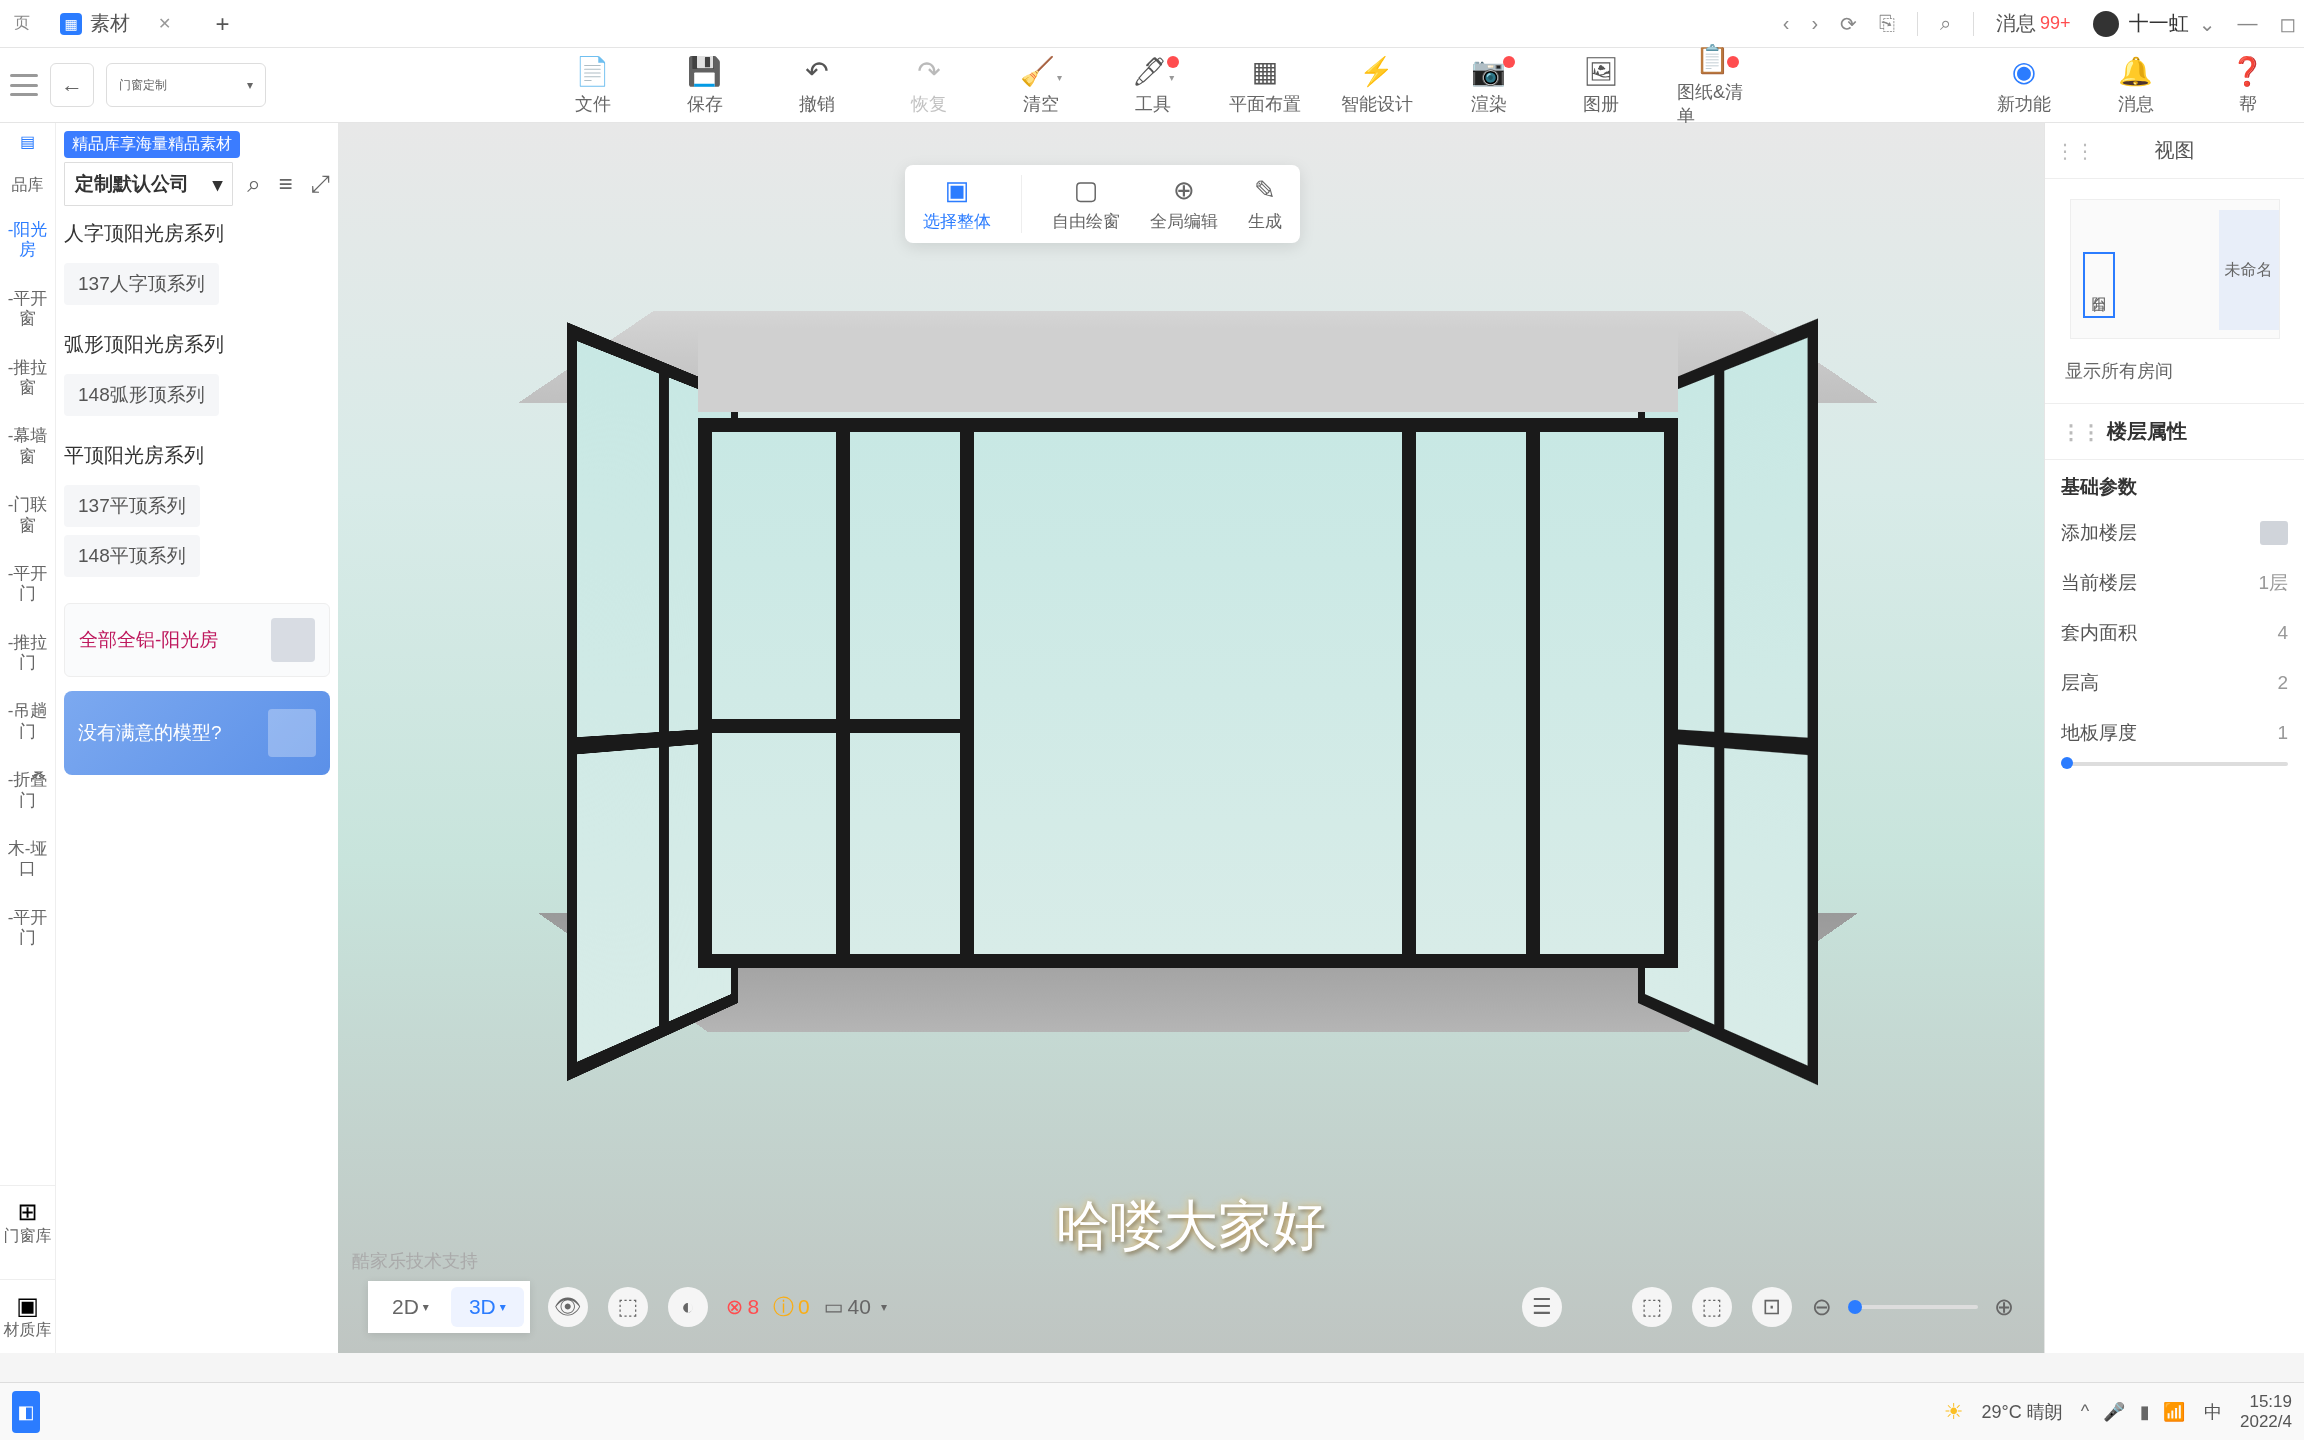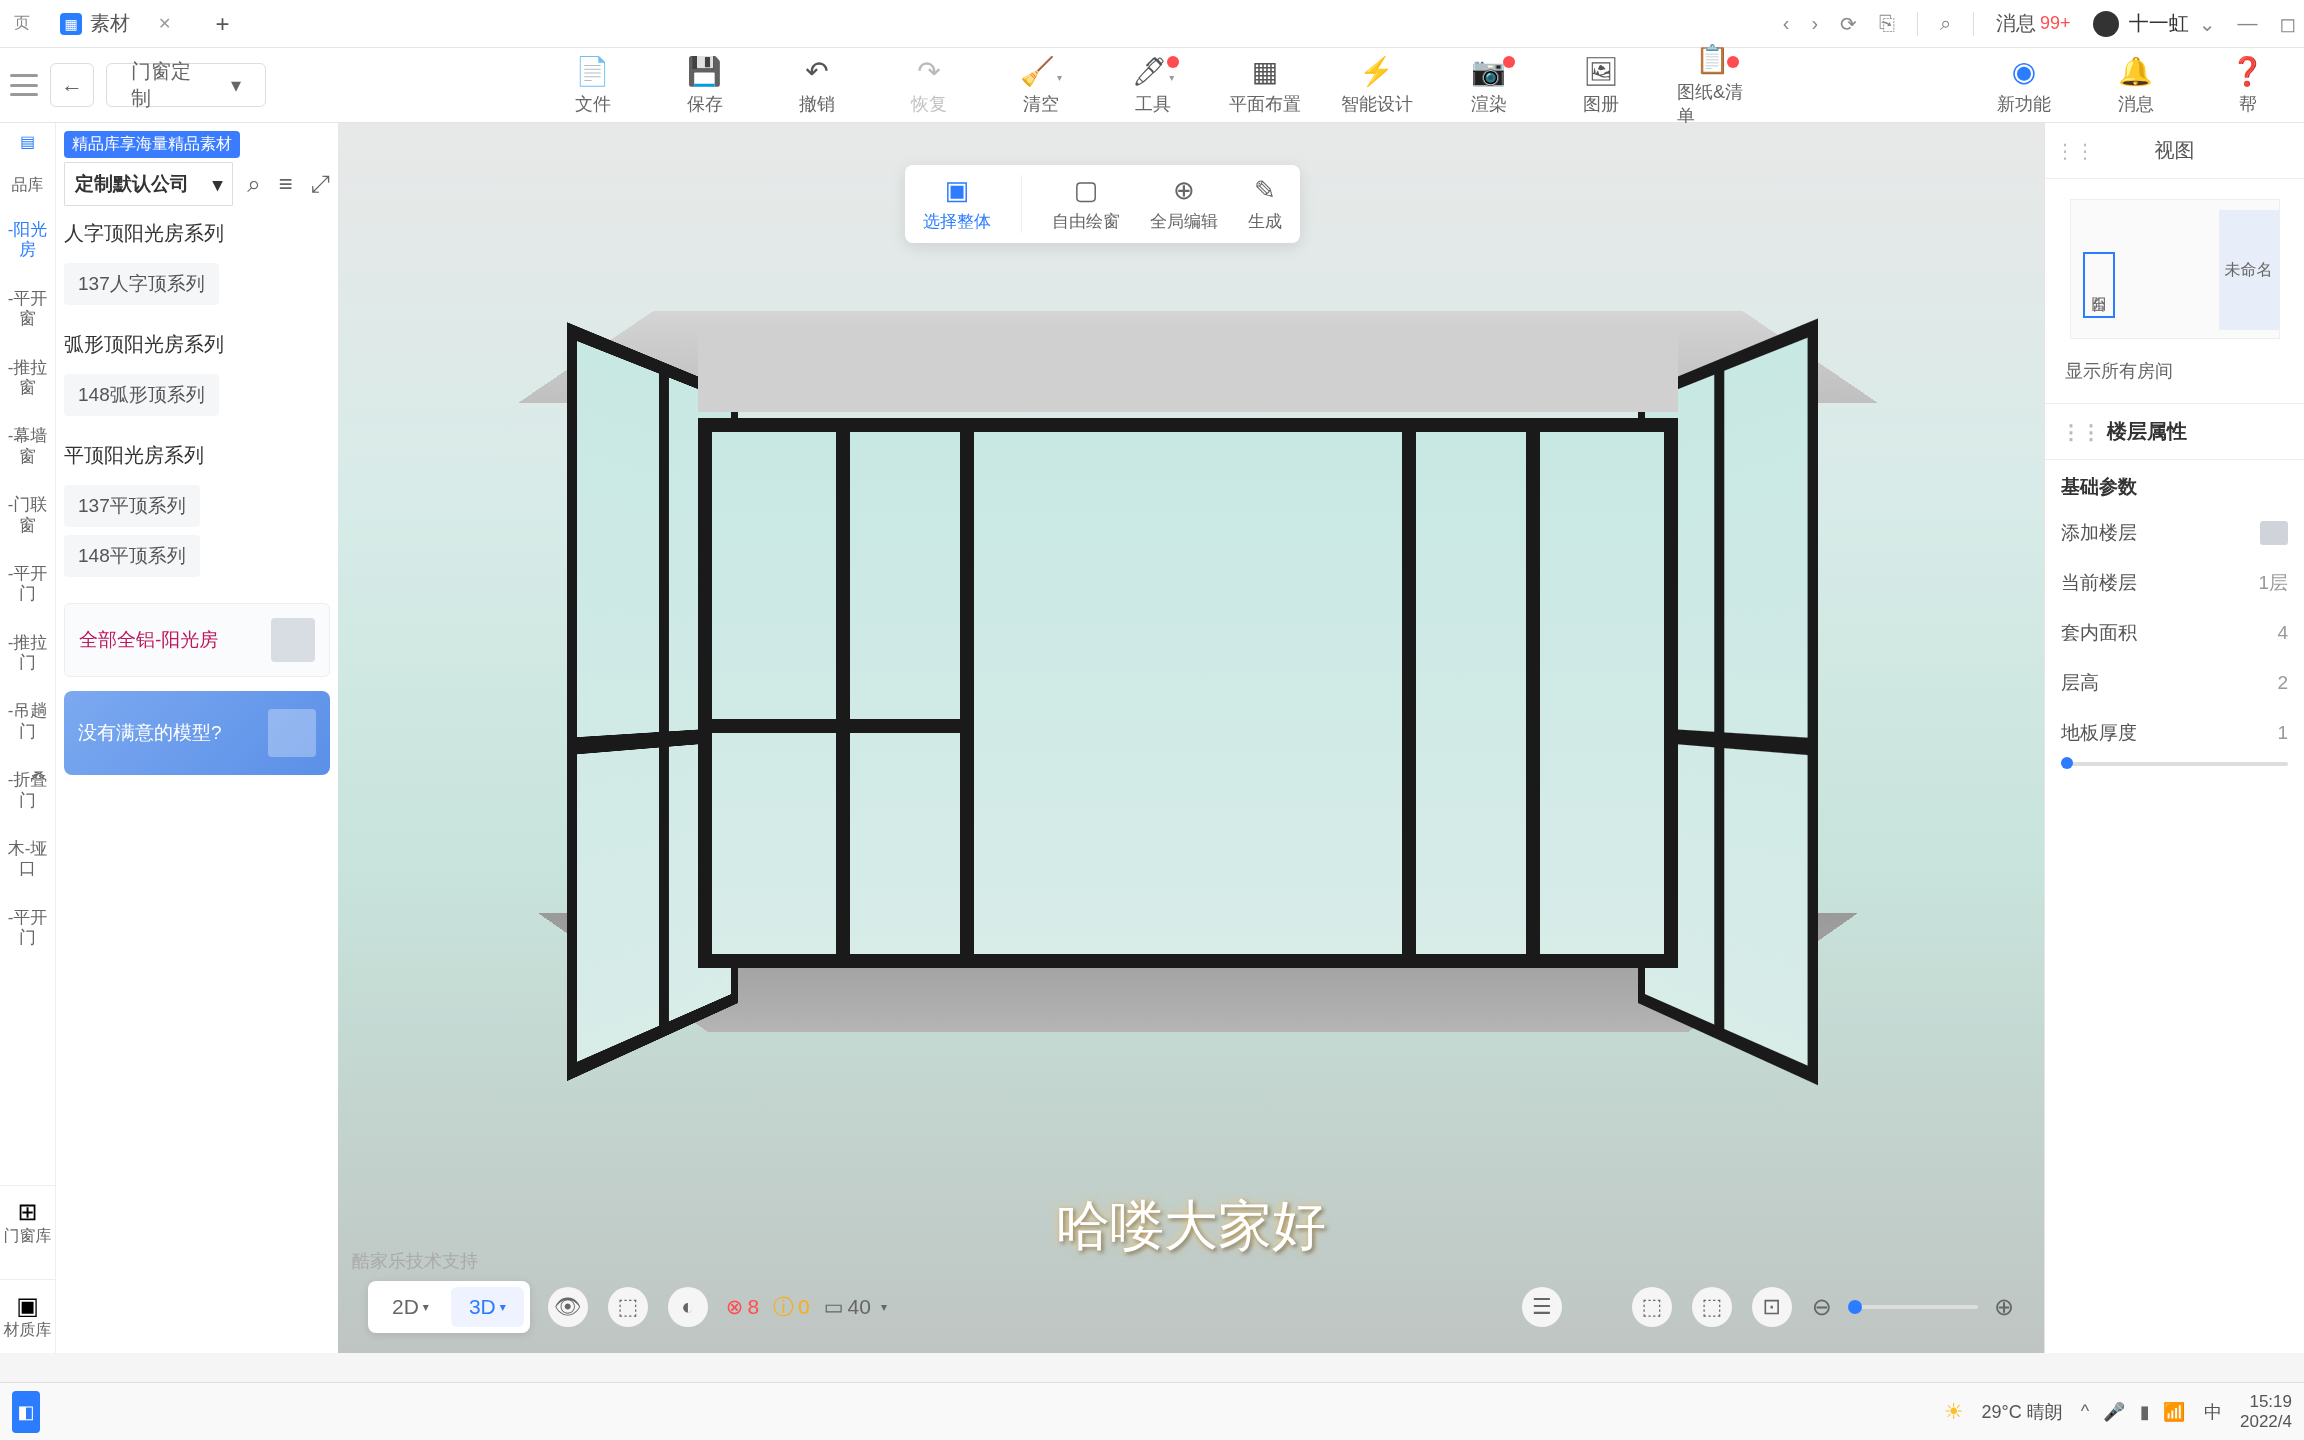--- a/index.html
+++ b/index.html
@@ -23,21 +23,21 @@
 .user-info { display: flex; align-items: center; gap: 10px; }
 .avatar { width: 26px; height: 26px; border-radius: 50%; background: #333; }
 .username { font-size: 20px; color: #333; }
 
 
 .app-row { display: flex; height: 75px; background: #fff; border-bottom: 1px solid #e5e5e5; }
 .app-left { display: flex; align-items: center; gap: 12px; padding: 0 10px; width: 338px; }
 .menu-icon { width: 28px; height: 22px; display: flex; flex-direction: column; justify-content: space-between; }
 .menu-icon span { height: 3px; background: #999; border-radius: 2px; }
 .back-btn { width: 44px; height: 44px; border: 1px solid #ddd; border-radius: 6px; display: flex; align-items: center; justify-content: center; font-size: 22px; color: #666; background: #fff; }
-.mode-select { width: 160px; height: 44px; border: 1px solid #ddd; border-radius: 6px; padding: 0 24px; display: flex; align-items: center; justify-content: space-between; font-size: 20px; color: #666; background: #fff; gap: 36px; }
+.mode-select { width: 160px; height: 44px; border: 1px solid #ddd; border-radius: 6px; padding: 0 12px; display: flex; align-items: center; justify-content: space-between; font-size: 12px; color: #666; background: #fff; gap: 36px; }
 
 .main-toolbar { flex: 1; display: flex; justify-content: center; gap: 40px; padding: 6px 0; }
 .tool-item { display: flex; flex-direction: column; align-items: center; justify-content: center; gap: 4px; width: 72px; cursor: pointer; position: relative; }
 .tool-item.disabled { opacity: 0.4; }
 .tool-icon { font-size: 28px; color: #555; }
 .tool-label { font-size: 18px; color: #666; }
 .red-dot { position: absolute; top: 2px; right: 10px; width: 12px; height: 12px; background: #ff4d4f; border-radius: 50%; }
 .dropdown-caret { font-size: 10px; color: #999; margin-left: 2px; }
 
 .right-tools { display: flex; align-items: flex-end; gap: 40px; padding: 6px 20px; }
@@ -94,21 +94,21 @@
 .left-wall { position: absolute; top: 130px; left: 40px; width: 240px; height: 760px; transform: perspective(1000px) rotateY(55deg); transform-origin: right; }
 .right-wall { position: absolute; top: 130px; right: 50px; width: 250px; height: 760px; transform: perspective(1000px) rotateY(-55deg); transform-origin: left; }
 .side-window { position: absolute; top: 90px; left: 0; right: 0; bottom: 60px; border: 12px solid #1a1a1a; background: linear-gradient(180deg, #c8e8e4, #d8ece8); }
 .floor { position: absolute; bottom: 40px; left: 80px; right: 80px; height: 320px; background: linear-gradient(180deg, #9a9a9a, #b5b5b5); transform: perspective(800px) rotateX(-60deg); transform-origin: top; }
 
 .watermark { position: absolute; bottom: 80px; left: 14px; font-size: 18px; color: #aaa; }
 .subtitle-overlay { position: absolute; bottom: 90px; left: 50%; transform: translateX(-50%); font-size: 54px; color: #fff; text-shadow: 0 0 8px rgba(255,200,100,0.8), 2px 2px 4px rgba(0,0,0,0.5); }
 
 
 .canvas-bottom { position: absolute; bottom: 20px; left: 30px; right: 30px; display: flex; align-items: center; gap: 18px; }
-.view-toggle { background: #fff; border-radius: 8px; padding: 6px; display: flex; gap: 4px; box-shadow: 0 2px 8px rgba(0,0,0,0.1); }
+.view-toggle { background: #fff; border-radius: 0; padding: 6px; display: flex; gap: 4px; box-shadow: 0 2px 8px rgba(0,0,0,0.1); }
 .view-btn { padding: 8px 18px; border-radius: 6px; font-size: 21px; color: #666; cursor: pointer; display: flex; align-items: center; gap: 4px; }
 .view-btn.active { background: #eef3ff; color: #2b7cff; font-weight: 500; }
 .bottom-icons { display: flex; gap: 20px; align-items: center; }
 .bottom-icon { width: 40px; height: 40px; border-radius: 50%; background: #f5f5f5; display: flex; align-items: center; justify-content: center; font-size: 22px; color: #666; cursor: pointer; }
 .status-group { display: flex; align-items: center; gap: 14px; font-size: 21px; }
 .status-red { color: #ff4d4f; display: flex; align-items: center; gap: 4px; }
 .status-yellow { color: #faad14; display: flex; align-items: center; gap: 4px; }
 .status-gray { color: #666; display: flex; align-items: center; gap: 4px; }
 .bottom-right { margin-left: auto; display: flex; align-items: center; gap: 20px; }
 .zoom-group { display: flex; align-items: center; gap: 16px; }

